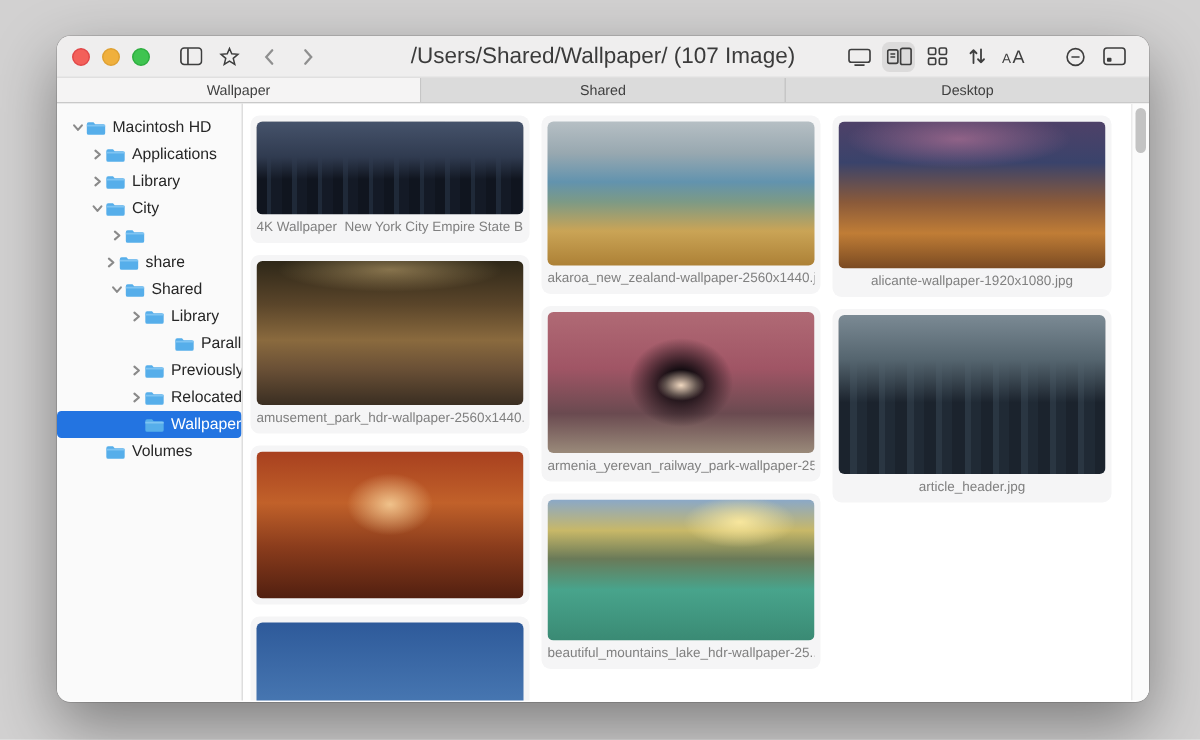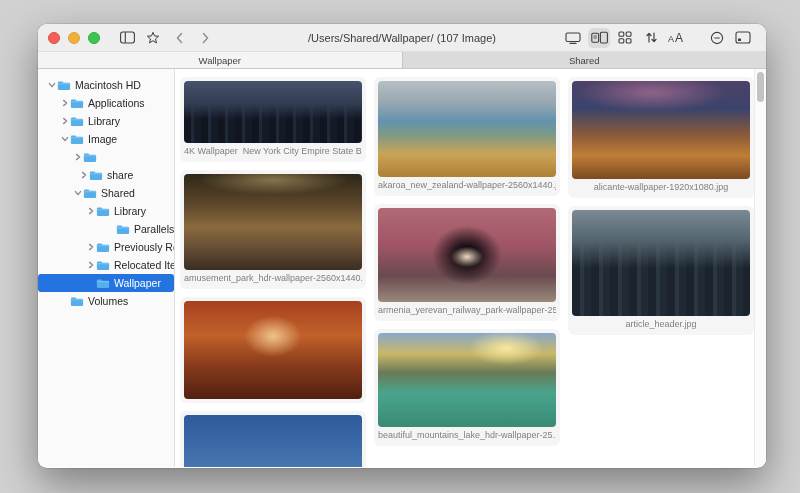--- a/index.html
+++ b/index.html
@@ -15,32 +15,32 @@
   .traffic{display:flex;gap:8px;margin-right:14px;}
   .light{width:12px;height:12px;border-radius:50%;}
   .light.red{background:#f3605a;border:.5px solid #e1494a;}
   .light.yellow{background:#f0b03d;border:.5px solid #dfa133;}
   .light.green{background:#3fc450;border:.5px solid #2fae40;}
   .tb-icon{display:flex;align-items:center;justify-content:center;
     width:22px;height:20px;border-radius:5px;margin:0 2px;}
   .tb-icon.selected{background:#dcdbdb;}
   .tb-icon.gap-left{margin-left:16px;}
   .win-title{position:absolute;left:0;right:0;text-align:center;
-    font-size:11px;color:#3b3b3b;pointer-events:none;}
+    font-size:15px;color:#3b3b3b;pointer-events:none;}
   .tb-right{margin-left:auto;display:flex;align-items:center;z-index:2;}
   .tb-left{display:flex;align-items:center;z-index:2;}
   
   .tabbar{display:flex;height:17px;background:#dbdbdb;border-bottom:1px solid #c9c9c9;}
   .tab{flex:1;display:flex;align-items:center;justify-content:center;
     font-size:9.5px;color:#3f3f3f;background:#dbdbdb;border-right:1px solid #c6c6c6;}
   .tab:last-child{border-right:none;}
   .tab.active{background:#f5f4f4;}
   
   .main{display:flex;height:398px;}
-  .sidebar{width:137px;background:#fafafa;border-right:1px solid #dedede;
+  .sidebar{width:124px;background:#fafafa;border-right:1px solid #dedede;
     padding-top:7px;overflow:hidden;flex:none;}
   .tree-row{height:18px;display:flex;align-items:center;font-size:10.5px;
     color:#262626;white-space:nowrap;}
   .tree-row .chev{width:11px;display:flex;justify-content:center;flex:none;}
   .tree-row .folder{margin-right:4px;flex:none;display:flex;}
   .tree-row.selected{background:#2374e1;color:#fff;border-radius:3px;}
   .tree-label{overflow:hidden;}
   
   .content{position:relative;flex:1;background:#fff;overflow:hidden;}
   .grid{position:absolute;left:5px;top:8px;display:flex;gap:8px;}
@@ -140,20 +140,21 @@
             <rect x="1" y="1" width="14" height="11" rx="2" fill="none" stroke="#3e3e3e" stroke-width="1.1"></rect>
             <rect x="3" y="7.5" width="3" height="2.6" rx="0.6" fill="#3e3e3e"></rect>
           </svg>
         </span>
       </div>
   </div>
 
   <div class="tabbar" id="tabbar">
       <div class="tab active">Wallpaper</div>
       <div class="tab">Shared</div>
+      <div class="tab">Desktop</div>
     </div>
 
   <div class="main">
     <div class="sidebar" id="sidebar">
         <div class="tree-row" style="padding-left: 8px;">
           <span class="chev">
             <svg width="8" height="8" viewBox="0 0 8 8" style="transform:rotate(90deg)">
               <path d="M2.6 1.4 L5.6 4 L2.6 6.6" fill="none" stroke="#8a8a8a" stroke-width="1.4" stroke-linecap="round" stroke-linejoin="round"></path>
             </svg>
           </span>
@@ -198,37 +199,37 @@
             <svg width="8" height="8" viewBox="0 0 8 8" style="transform:rotate(90deg)">
               <path d="M2.6 1.4 L5.6 4 L2.6 6.6" fill="none" stroke="#8a8a8a" stroke-width="1.4" stroke-linecap="round" stroke-linejoin="round"></path>
             </svg>
           </span>
           <span class="folder">
             <svg width="14" height="11" viewBox="0 0 16 12">
               <path d="M1 3 Q1 1.4 2.4 1.4 H6.1 L7.4 2.9 H13.7 Q15 2.9 15 4.3 V9.6 Q15 11 13.6 11 H2.4 Q1 11 1 9.6 Z" fill="#56aeea"></path>
               <path d="M1 3.4 H15 V4.6 H1 Z" fill="#7fc4f2"></path>
             </svg>
           </span>
-          <span class="tree-label">Image</span>
+          <span class="tree-label">City</span>
         </div>
         <div class="tree-row" style="padding-left: 34px;">
           <span class="chev">
             <svg width="8" height="8" viewBox="0 0 8 8" style="transform:rotate(0deg)">
               <path d="M2.6 1.4 L5.6 4 L2.6 6.6" fill="none" stroke="#8a8a8a" stroke-width="1.4" stroke-linecap="round" stroke-linejoin="round"></path>
             </svg>
           </span>
           <span class="folder">
             <svg width="14" height="11" viewBox="0 0 16 12">
               <path d="M1 3 Q1 1.4 2.4 1.4 H6.1 L7.4 2.9 H13.7 Q15 2.9 15 4.3 V9.6 Q15 11 13.6 11 H2.4 Q1 11 1 9.6 Z" fill="#56aeea"></path>
               <path d="M1 3.4 H15 V4.6 H1 Z" fill="#7fc4f2"></path>
             </svg>
           </span>
           <span class="tree-label"></span>
         </div>
-        <div class="tree-row" style="padding-left: 40px;">
+        <div class="tree-row" style="padding-left: 30px;">
           <span class="chev">
             <svg width="8" height="8" viewBox="0 0 8 8" style="transform:rotate(0deg)">
               <path d="M2.6 1.4 L5.6 4 L2.6 6.6" fill="none" stroke="#8a8a8a" stroke-width="1.4" stroke-linecap="round" stroke-linejoin="round"></path>
             </svg>
           </span>
           <span class="folder">
             <svg width="14" height="11" viewBox="0 0 16 12">
               <path d="M1 3 Q1 1.4 2.4 1.4 H6.1 L7.4 2.9 H13.7 Q15 2.9 15 4.3 V9.6 Q15 11 13.6 11 H2.4 Q1 11 1 9.6 Z" fill="#56aeea"></path>
               <path d="M1 3.4 H15 V4.6 H1 Z" fill="#7fc4f2"></path>
             </svg>

